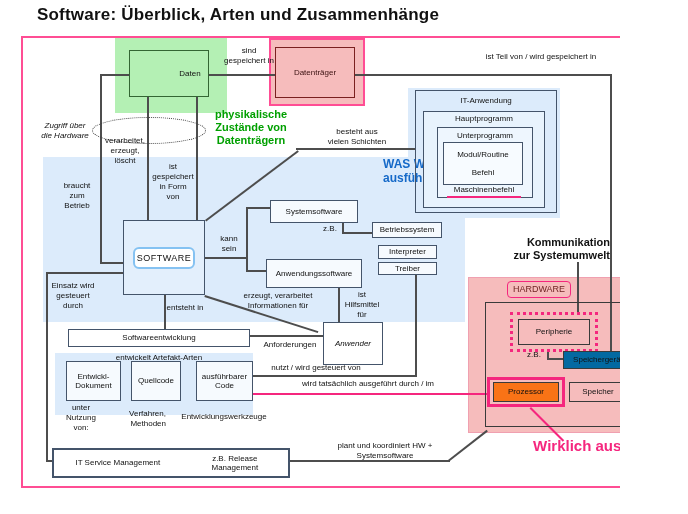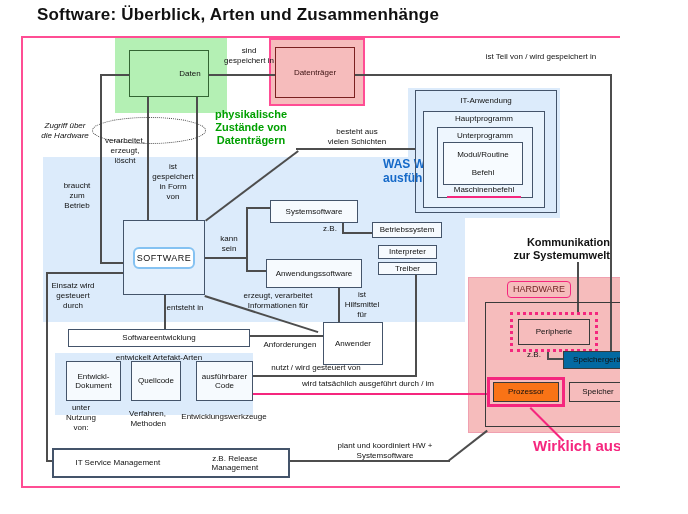--- a/index.html
+++ b/index.html
@@ -146,21 +146,21 @@
     <span>Modul/Routine</span>
     <span>Befehl</span>
   </div>
   <div class="lb" style="left:447px;top:185px;width:74px;border-bottom:2px solid #f5267e;padding-bottom:1px;">Maschinenbefehl</div>
 
   <div class="bx" style="left:68px;top:329px;width:182px;height:18px;background:#fff;">
     <span>Softwareentwicklung</span>
   </div>
   <div class="lb" style="left:102px;top:353px;width:114px;">entwickelt Artefakt-Arten</div>
   <div class="lb" style="left:256px;top:340px;width:68px;">Anforderungen</div>
-  <div class="bx" style="left:323px;top:322px;width:60px;height:43px;background:#fff;">
+  <div class="bx" style="left:323px;top:322px;width:60px;height:43px;background:#fff;font-style:italic;">
     <span>Anwender</span>
   </div>
   <div class="bx" style="left:66px;top:361px;width:55px;height:40px;">
     <span>Entwickl-
 Dokument</span>
   </div>
   <div class="bx" style="left:131px;top:361px;width:50px;height:40px;">
     <span>Quellcode</span>
   </div>
   <div class="bx" style="left:196px;top:361px;width:57px;height:40px;">

